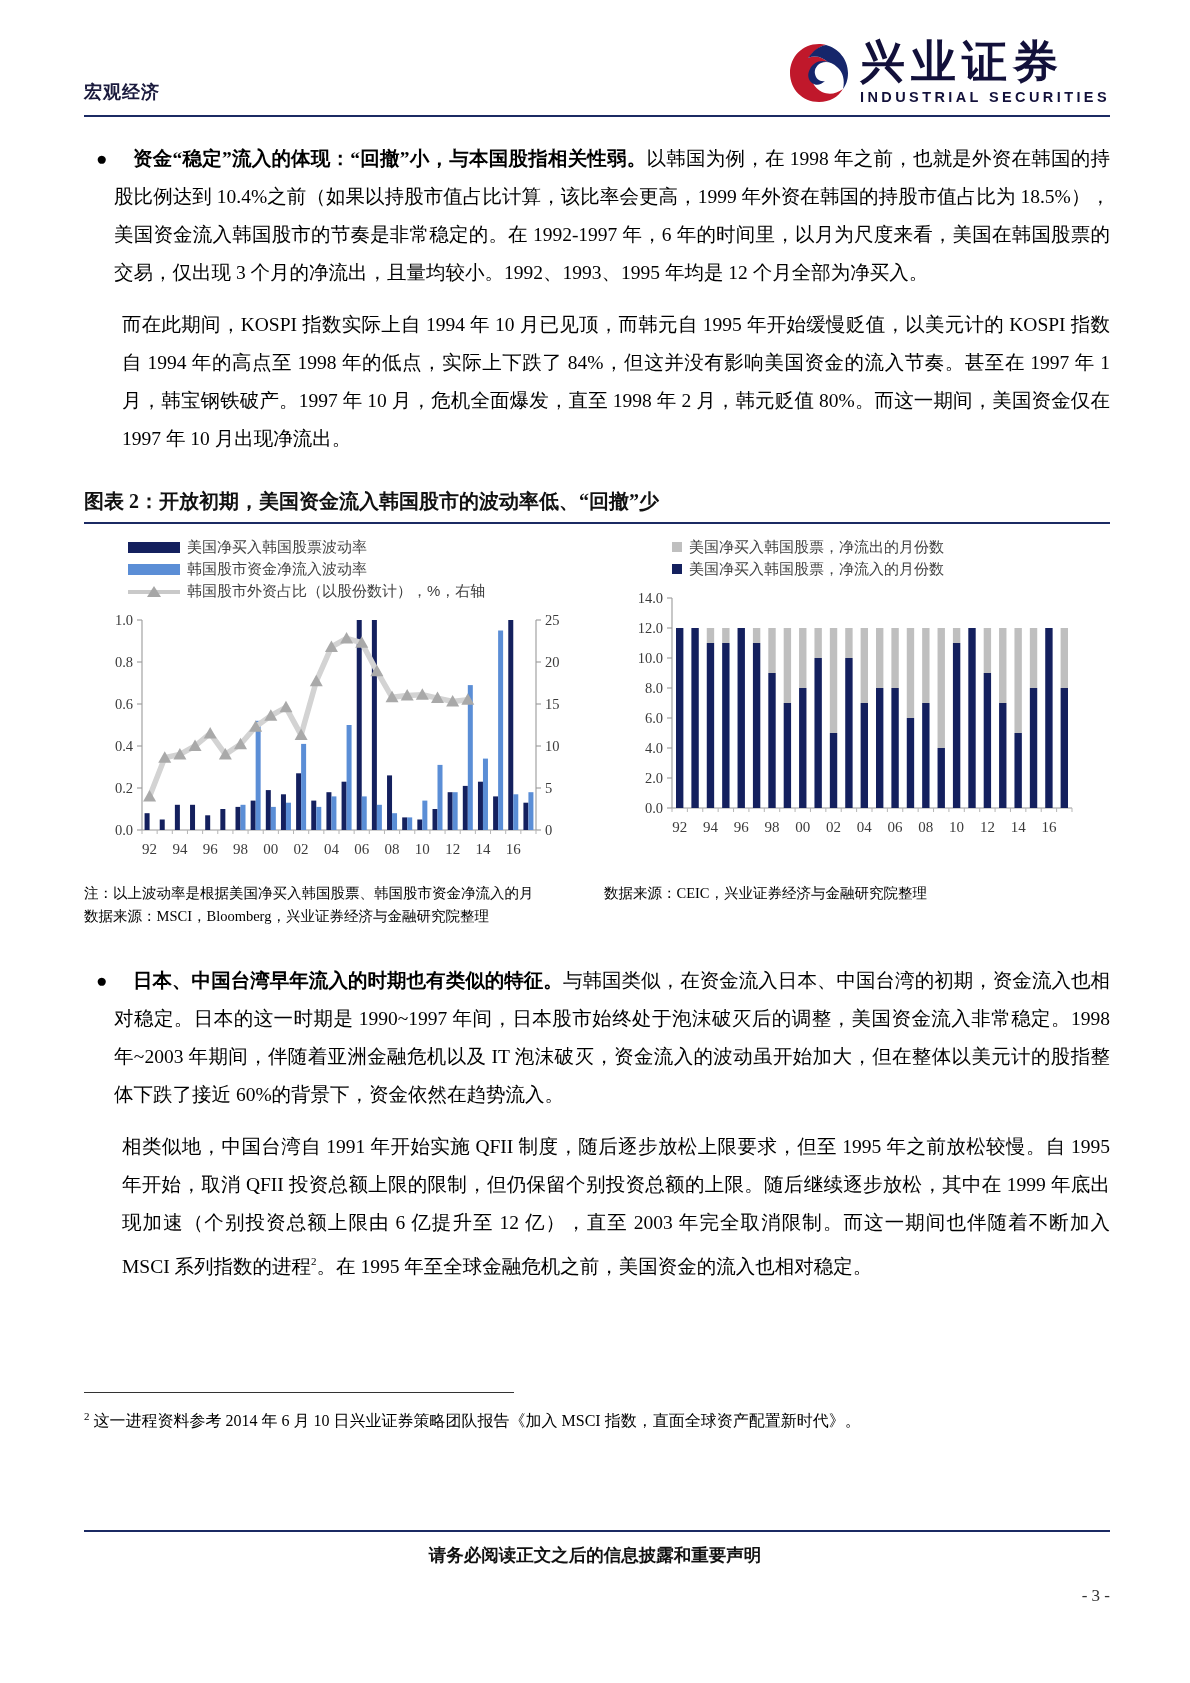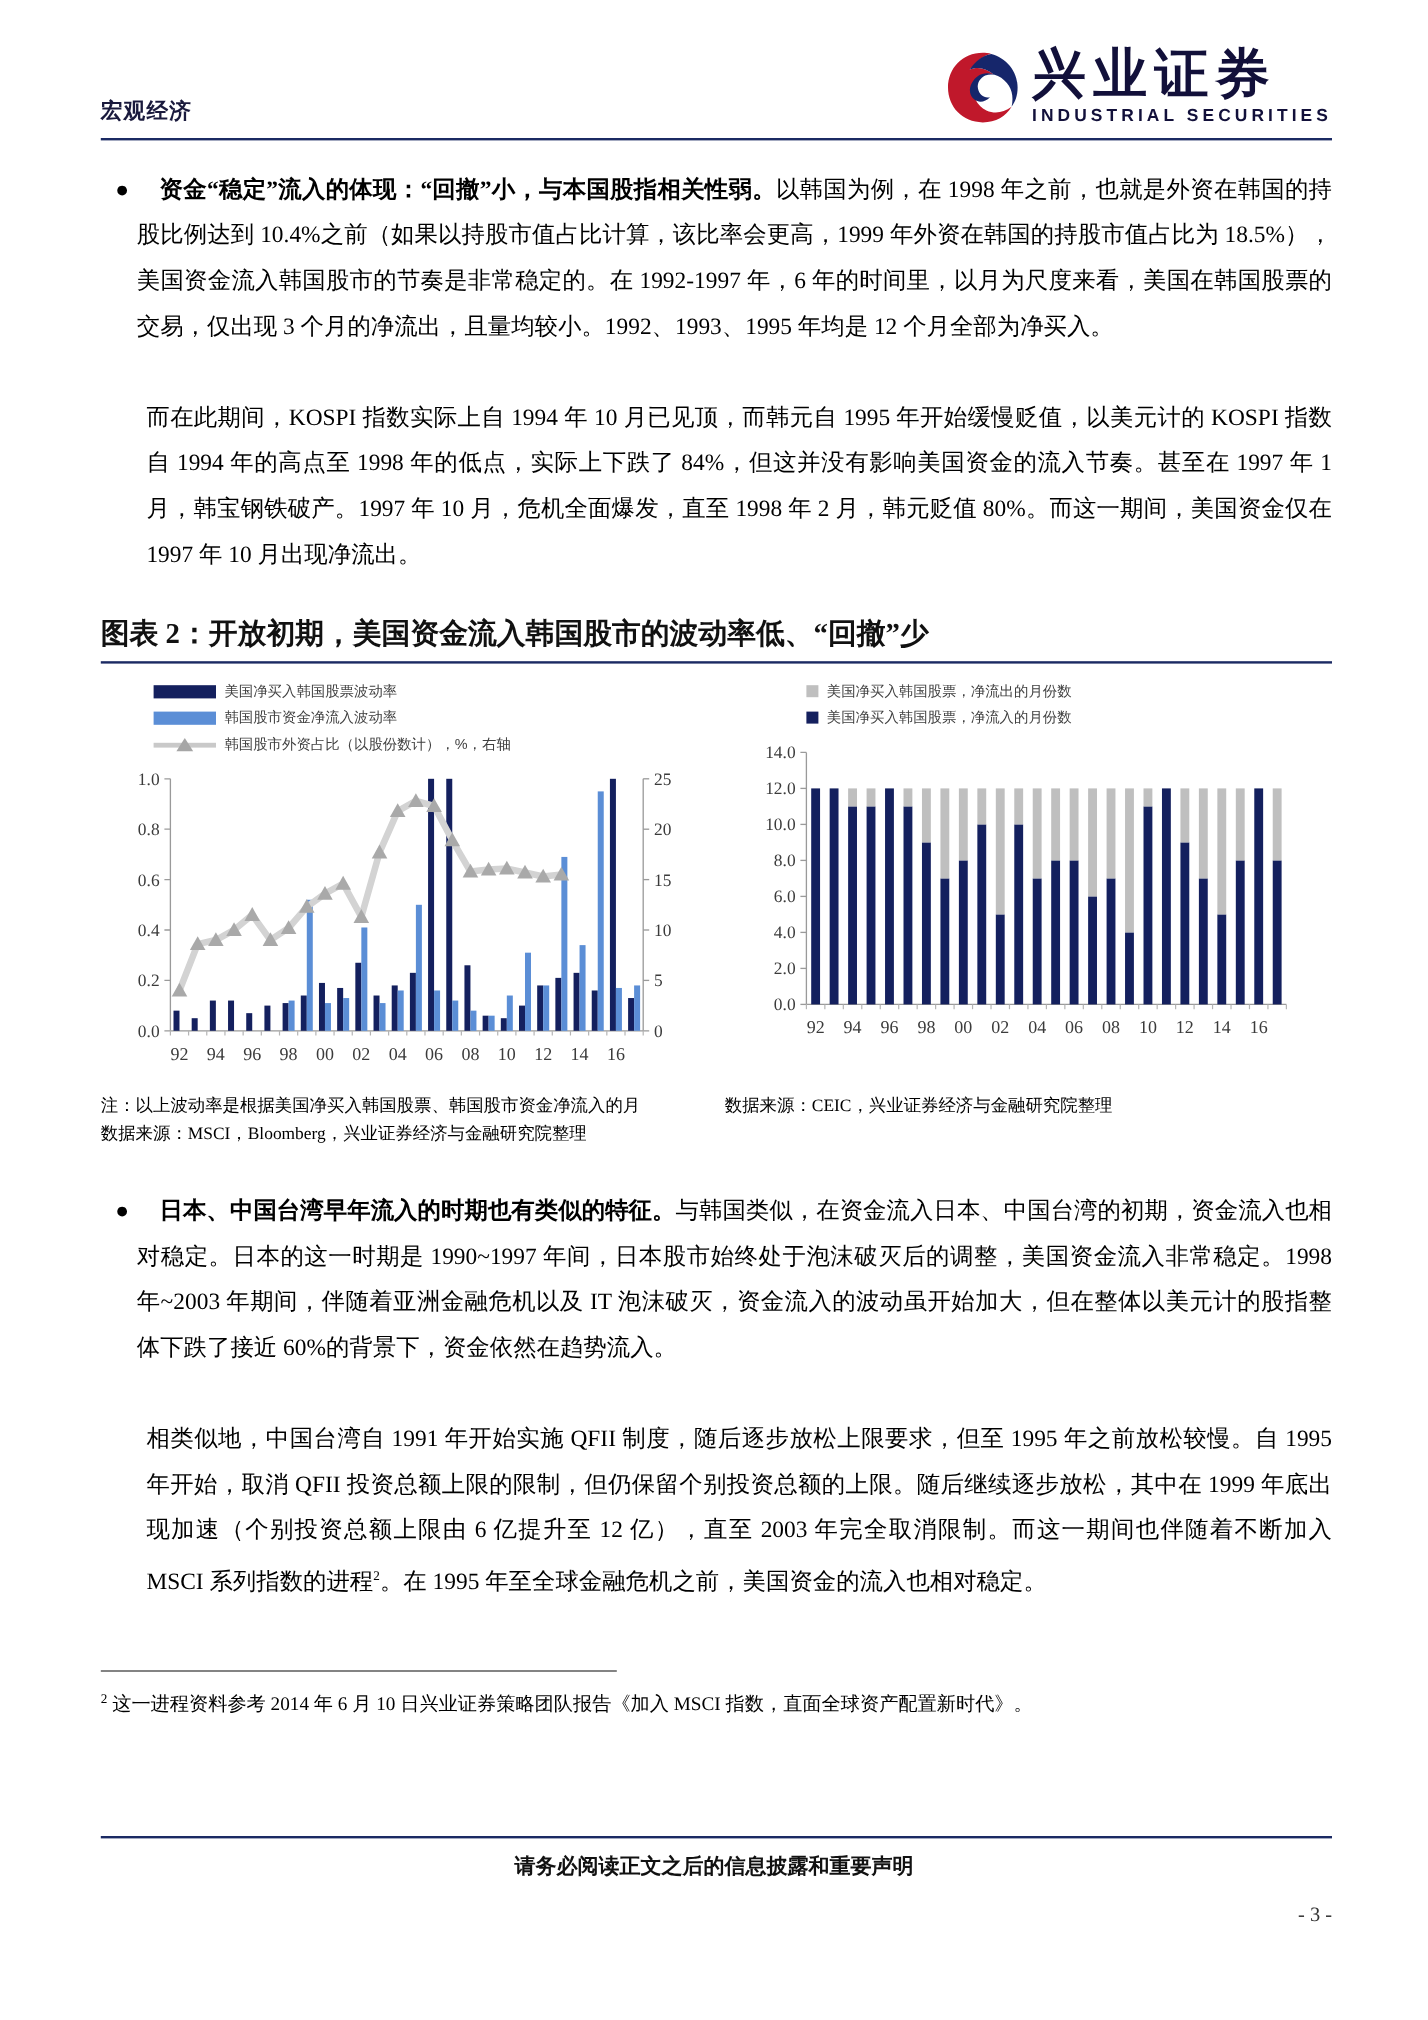--- a/index.html
+++ b/index.html
@@ -51,36 +51,36 @@
     font-size:19.5px;
     line-height:38px;
     text-align:justify;
     text-justify:inter-ideograph;
     flex:1;
   }
   .para b { font-weight:bold;margin-left:19px; }
   .para-plain {
     font-family:"Liberation Serif", serif;
     font-size:19.5px; line-height:38px;
-    text-align:justify; margin-left:38px; margin-top:38px;
+    text-align:justify; margin-left:38px; margin-top:14px;
   }
 
   
   .figure { margin-top:30px; position:relative; }
   .fig-title {
     font-family:"Liberation Serif", serif;
-    font-size:24px; font-weight:bold; color:#111;
+    font-size:20px; font-weight:bold; color:#111;
     padding-bottom:7px;
   }
   .fig-title-rule { border-bottom:2.2px solid #1b2a63; }
   .charts { display:flex; gap:22px; margin-top:12px; }
   .chart-box { width:496px; position:relative; }
 
   
-  .legend { font-family:"Liberation Sans", sans-serif; font-size:12px; color:#3f3f3f; }
+  .legend { font-family:"Liberation Sans", sans-serif; font-size:15px; color:#3f3f3f; }
   .lg-row { display:flex; align-items:center; gap:7px; line-height:20px; height:22px; }
   .lg-swatch-bar { width:52px; height:11px; display:inline-block; }
   .lg-line { width:52px; height:11px; position:relative; display:inline-block; }
   .lg-line .ln { position:absolute; top:4px; left:0; width:52px; height:4px; background:#c9c9c9; }
   .lg-line .tri {
     position:absolute; top:0px; left:19px;
     width:0;height:0;border-left:7px solid transparent;border-right:7px solid transparent;
     border-bottom:11px solid #a6a6a6;
   }
   .lg-sq { width:10px; height:10px; display:inline-block; }

